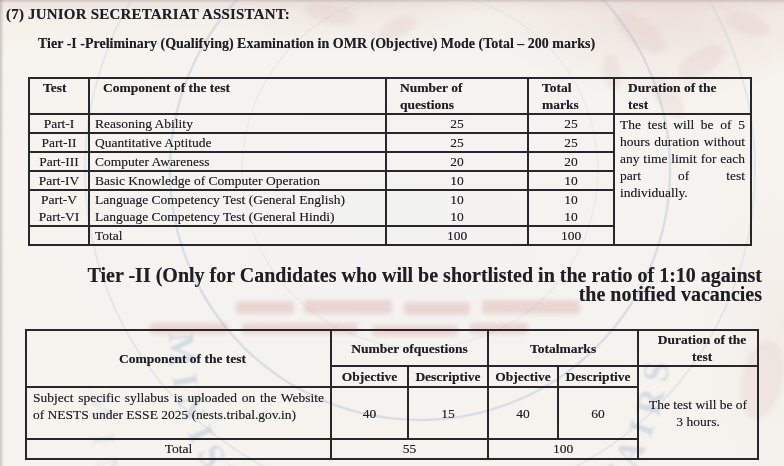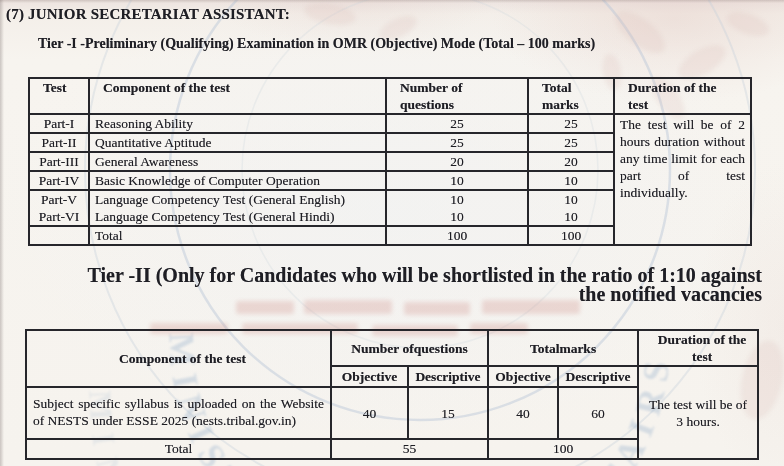--- a/index.html
+++ b/index.html
@@ -41,21 +41,21 @@
   td.duration-note{vertical-align:top;text-align:justify;padding:1px 5px;}
   tr.r5 td{border-bottom:none;}
   tr.r6 td{border-top:none;}
   #table2{left:25px;top:329px;width:732px;}
   #table2 tr.h1{height:34px;}
   #table2 tr.h2{height:21px;margin-top:13px;}
   #table2 tr.data{height:52px;}
   #table2 tr.total-row{height:20px;}
   #table2 th{text-align:center;vertical-align:middle;}
   #table2 th.nw{white-space:nowrap;padding:0 2px;}
-  td.just{text-align:justify;padding:7px 6px;}
+  td.just{text-align:justify;padding:1px 6px;}
   td.vmid{vertical-align:middle;text-align:center;}
 </style>
 </head>
 <body>
 
 <div id="tint"></div>
 <div id="edge-top"></div>
 <div id="edge-left"></div>
 
 <svg id="wm" width="784" height="466" viewBox="0 0 784 466" aria-hidden="true">
@@ -96,21 +96,21 @@
     <ellipse cx="668" cy="98" rx="24" ry="11" transform="rotate(55 668 98)"></ellipse>
     <ellipse cx="748" cy="24" rx="22" ry="10" transform="rotate(20 748 24)"></ellipse>
     <ellipse cx="612" cy="72" rx="18" ry="9" transform="rotate(80 612 72)"></ellipse>
     <ellipse cx="330" cy="14" rx="26" ry="10" transform="rotate(10 330 14)"></ellipse>
     <ellipse cx="398" cy="28" rx="20" ry="9" transform="rotate(-25 398 28)"></ellipse>
     <ellipse cx="762" cy="380" rx="20" ry="40" transform="rotate(12 762 380)"></ellipse>
   </g>
 </svg>
 
 <div id="doc-title" class="layer">(7) JUNIOR SECRETARIAT ASSISTANT:</div>
-<div id="tier1-heading" class="layer">Tier -I -Preliminary (Qualifying) Examination in OMR (Objective) Mode (Total – 100 marks)</div>
+<div id="tier1-heading" class="layer">Tier -I -Preliminary (Qualifying) Examination in OMR (Objective) Mode (Total – 200 marks)</div>
 
 <table id="table1">
   <colgroup>
     <col style="width:60px">
       <col style="width:297px">
       <col style="width:142px">
     <col style="width:86px">
       <col style="width:137px">
   </colgroup>
   <thead>
@@ -131,31 +131,31 @@
           <span class="hdr-span w-d">Duration of the test</span>
         </th>
     </tr>
   </thead>
   <tbody>
     <tr>
       <td class="c">Part-I</td>
       <td>Reasoning Ability</td>
       <td class="c">25</td>
       <td class="c">25</td>
-      <td class="duration-note" rowspan="7">The test will be of 2 hours duration without any time limit for each part of test individually.</td>
+      <td class="duration-note" rowspan="7">The test will be of 5 hours duration without any time limit for each part of test individually.</td>
     </tr>
     <tr>
       <td class="c">Part-II</td>
       <td>Quantitative Aptitude</td>
       <td class="c">25</td>
       <td class="c">25</td>
     </tr>
     <tr>
       <td class="c">Part-III</td>
-      <td>General Awareness</td>
+      <td>Computer Awareness</td>
       <td class="c">20</td>
       <td class="c">20</td>
     </tr>
     <tr>
       <td class="c">Part-IV</td>
       <td>Basic Knowledge of Computer Operation</td>
       <td class="c">10</td>
       <td class="c">10</td>
     </tr>
     <tr class="r5">

